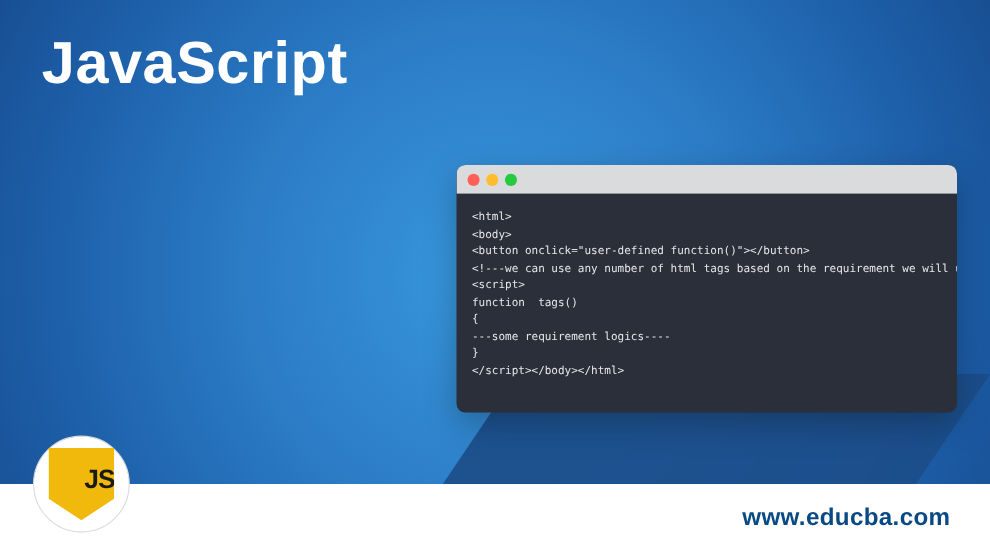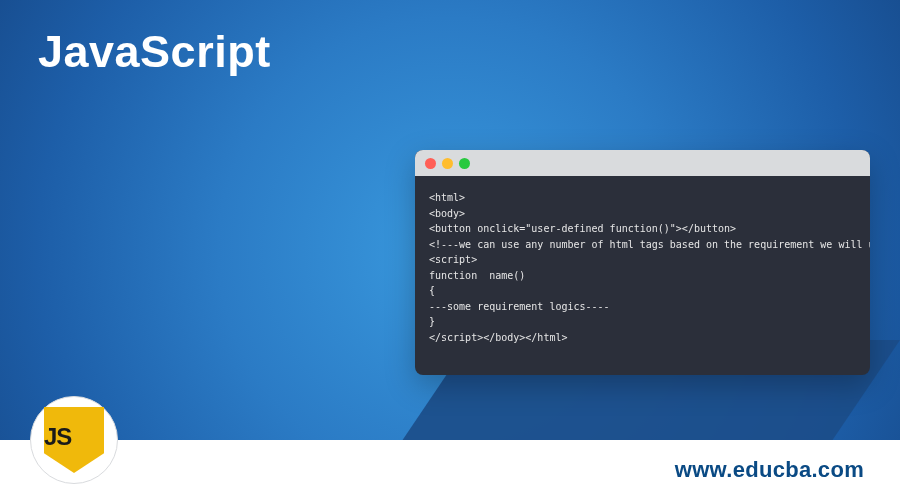--- a/index.html
+++ b/index.html
@@ -6,21 +6,21 @@
   html, body { width: 900px; height: 500px; overflow: hidden; font-family: Arial, Helvetica, sans-serif; }
   .stage {
     width: 900px; height: 500px;
     background: radial-gradient(circle at 50% 50%, #3999de 0%, #2b7bc5 45%, #1d5ea8 80%, #184f92 100%);
     position: relative;
   }
   .title {
     position: absolute;
     left: 38px; top: 26px;
     color: #ffffff;
-    font-size: 45px;
+    font-size: 54px;
     font-weight: 700;
     line-height: 1.15;
     letter-spacing: 0.5px;
   }
   .shadow-block {
     position: absolute;
     left: 470px; top: 340px;
     width: 430px; height: 140px;
     background: #1c4d88;
     transform: skewX(-34deg);
@@ -86,21 +86,21 @@
   .js-badge {
     width: 60px; height: 66px;
     position: relative;
   }
   .shield {
     width: 60px; height: 66px;
     background: #f0b90b;
     clip-path: polygon(0% 0%, 100% 0%, 100% 70%, 50% 100%, 0% 70%);
     display: flex;
     align-items: center;
-    justify-content: flex-start;
+    justify-content: flex-end;
   }
   .js-text {
     color: #1a1a1a;
     font-weight: 800;
     font-size: 24px;
     letter-spacing: -1px;
     padding-bottom: 6px;
   }
 </style>
 </head>
@@ -118,21 +118,21 @@
     <div class="titlebar">
       <div class="dot red"></div>
       <div class="dot yellow"></div>
       <div class="dot green"></div>
     </div>
     <div class="code-body"><span>&lt;html&gt;</span>
 <span>&lt;body&gt;</span>
 <span>&lt;button onclick="user-defined function()"&gt;&lt;/button&gt;</span>
 <span>&lt;!---we can use any number of html tags based on the requirement we will use the tags for developing the UI page---&gt;</span>
 <span>&lt;script&gt;</span>
-<span>function  name()</span>
+<span>function  tags()</span>
 <span>{</span>
 <span>---some requirement logics----</span>
 <span>}</span>
 <span>&lt;/script&gt;&lt;/body&gt;&lt;/html&gt;</span></div>
   </div>
 
   <div class="footer">
     <span class="footer-url">www.educba.com</span>
   </div>
 

